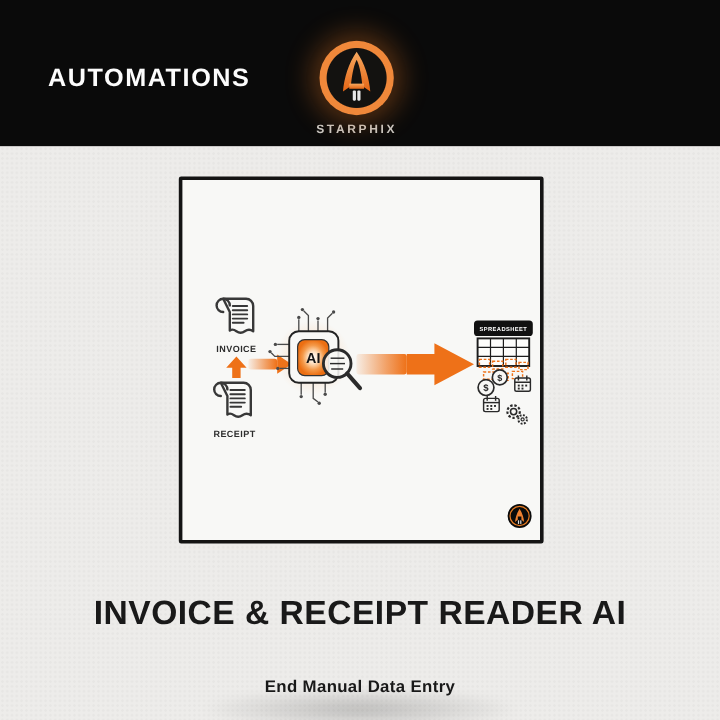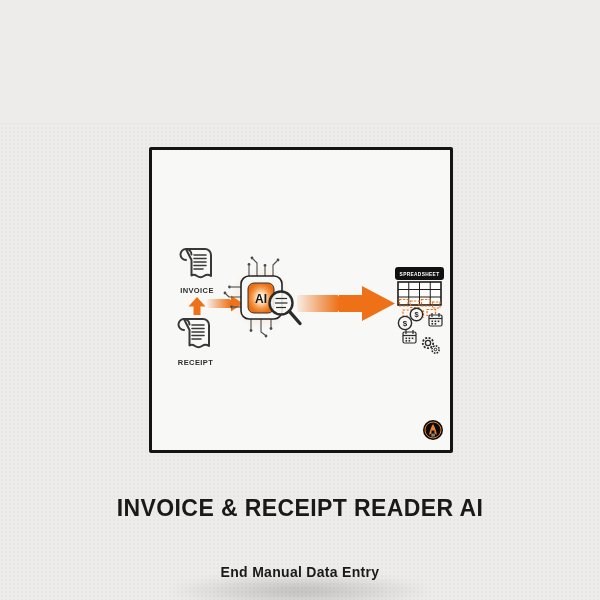--- a/index.html
+++ b/index.html
@@ -51,35 +51,55 @@
   .card{
     position:absolute;left:149px;top:147px;width:304px;height:306px;
     box-sizing:border-box;border:3px solid #141414;border-radius:2px;
     background:#f8f8f6;
   }
   .card svg.diagram{position:absolute;left:-3px;top:-3px;}
 
   
   .title{
     position:absolute;left:0;top:495px;width:600px;text-align:center;
-    font-size:23px;font-weight:800;letter-spacing:0.4px;color:#191919;
+    font-size:28px;font-weight:800;letter-spacing:0.4px;color:#191919;
   }
   .subtitle{
     position:absolute;left:0;top:564px;width:600px;text-align:center;
     font-size:14px;font-weight:800;letter-spacing:0.3px;color:#191919;
   }
 
   
   text.lbl{font-family:"Liberation Sans",sans-serif;font-weight:bold;fill:#2d2d2d;}
 </style>
 </head>
 <body>
 
 <div class="page">
 
+  <header class="topbar">
+    <div class="automations">AUTOMATIONS</div>
+    <div class="logo-wrap">
+      <div class="logo-circle">
+        <svg width="38" height="44" viewBox="0 0 40 46">
+          <defs>
+            <linearGradient id="rocketGrad" x1="0" y1="0" x2="0" y2="1">
+              <stop offset="0" stop-color="#f8a95f"></stop>
+              <stop offset="1" stop-color="#e46515"></stop>
+            </linearGradient>
+          </defs>
+          <path d="M20,1 C13,11 9,24 8,36 L15,31 C15.5,24 17,14 20,8 C23,14 24.5,24 25,31 L32,36 C31,24 27,11 20,1 Z" fill="url(#rocketGrad)"></path>
+          <rect x="13.5" y="29" width="13" height="4.5" fill="url(#rocketGrad)"></rect>
+          <rect x="16.6" y="35" width="2.8" height="9" rx="1" fill="#e8e8e8"></rect>
+          <rect x="20.6" y="35" width="2.8" height="9" rx="1" fill="#e8e8e8"></rect>
+        </svg>
+      </div>
+      <div class="brand-name">STARPHIX</div>
+    </div>
+  </header>
 
   <main class="stage">
     <div class="card-shadow"></div>
 
     <div class="card" style="top:25px;">
       <svg class="diagram" width="304" height="306" viewBox="0 0 304 306" xmlns="http://www.w3.org/2000/svg" xmlns:xlink="http://www.w3.org/1999/xlink">
         <defs>
           <g id="scroll" fill="none" stroke="#383838" stroke-width="2" stroke-linecap="round" stroke-linejoin="round">
             <path d="M8,2 h19 a6,6 0 0 1 6,6 v21 q-3.5,-2.5 -7,0 q-3.5,2.5 -7,0 q-3.2,-2.3 -5.5,-0.5 v-15.5 z" fill="#f9f9f7"></path>
             <path d="M13.5,7.5 a5.5,5.5 0 1 0 -5.5,5.5"></path>

